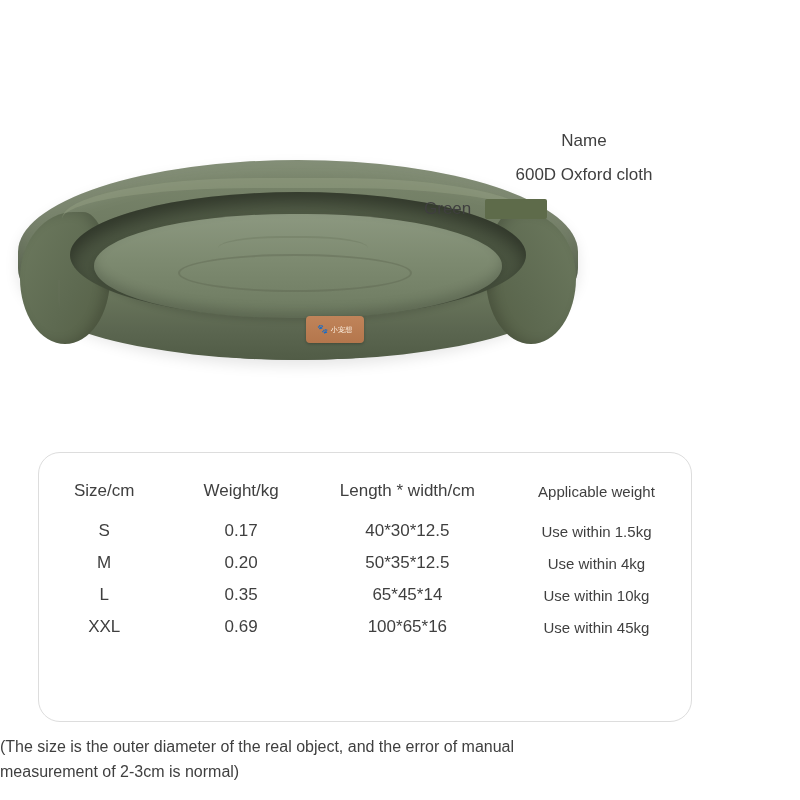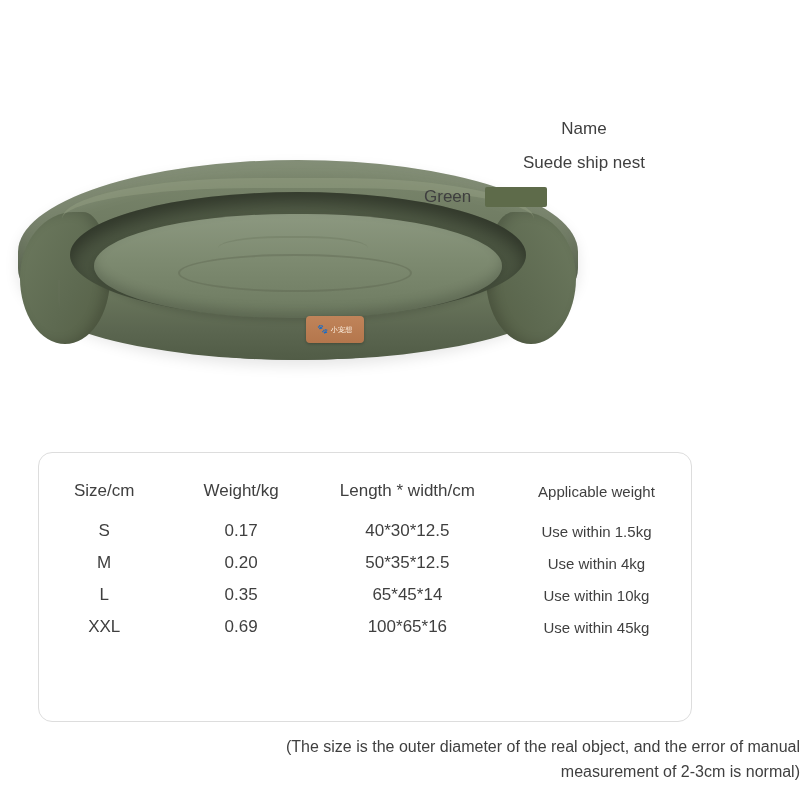--- a/index.html
+++ b/index.html
@@ -181,21 +181,21 @@
     color: #fff3e4;
     font-size: 7px;
     letter-spacing: 0.2px;
     white-space: nowrap;
   }
 
   
   .specs {
     position: absolute;
     right: 56px;
-    top: 118px;
+    top: 130px;
     width: 320px;
     text-align: center;
     font-size: 17px;
     color: #3f3f3f;
   }
   .specs .spec-line {
     margin-bottom: 13px;
     line-height: 1.25;
   }
   .spec-color-row {
@@ -218,21 +218,21 @@
   }
 
   
   .table-card {
     position: absolute;
     left: 38px;
     top: 452px;
     width: 654px;
     height: 270px;
     border: 1px solid #dddddd;
-    border-radius: 14px;
+    border-radius: 22px;
     box-sizing: border-box;
     background: #ffffff;
   }
 
   table.size-table {
     width: 100%;
     border-collapse: collapse;
     margin-top: 22px;
   }
   table.size-table th {
@@ -256,21 +256,21 @@
   table.size-table col.c2 { width: 22%; }
   table.size-table col.c3 { width: 29%; }
   table.size-table col.c4 { width: 29%; }
 
   
   .footnote {
     position: absolute;
     left: 0;
     top: 735px;
     width: 800px;
-    text-align: right;
+    text-align: left;
     font-size: 16px;
     color: #3f3f3f;
     line-height: 1.55;
   }
 </style>
 </head>
 <body>
 
 <div class="page">
 
@@ -289,21 +289,21 @@
       <div class="folds"></div>
 
       <div class="brand-label">
         <span class="paw">🐾</span>
         <span class="brand-text">小宠想</span>
       </div>
     </div>
 
     <div class="specs">
       <div class="spec-line">Name</div>
-      <div class="spec-line">Suede ship nest</div>
+      <div class="spec-line">600D Oxford cloth</div>
       <div class="spec-color-row">
         <span class="spec-color-name">Green</span>
         <span class="swatch" style="background: rgb(94, 107, 74);"></span>
       </div>
     </div>
 
   </div>
 
   <div class="table-card">
     <table class="size-table">

